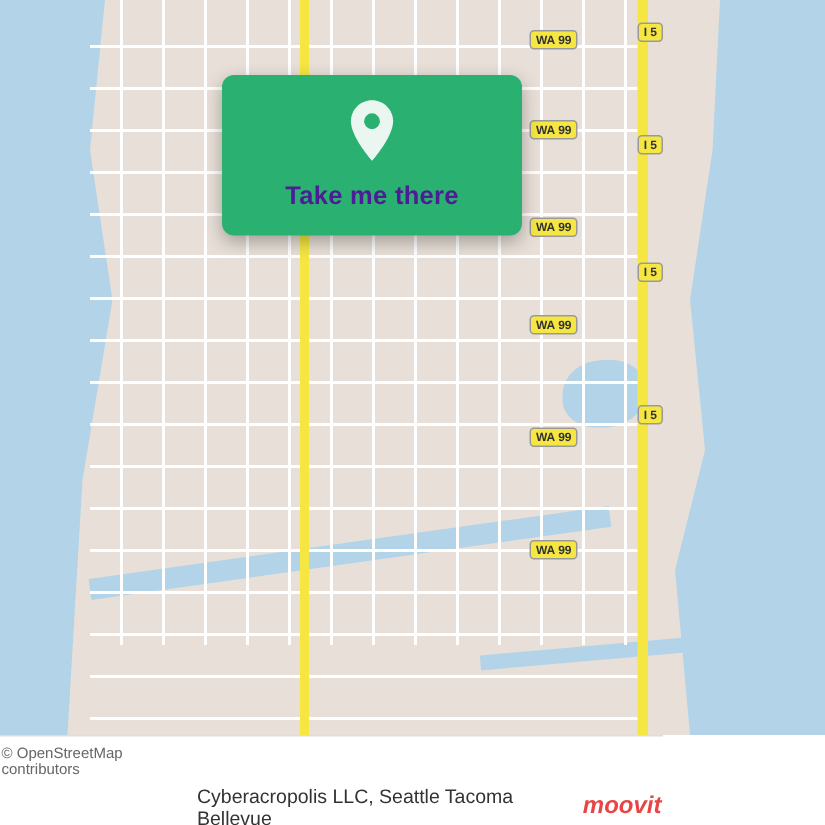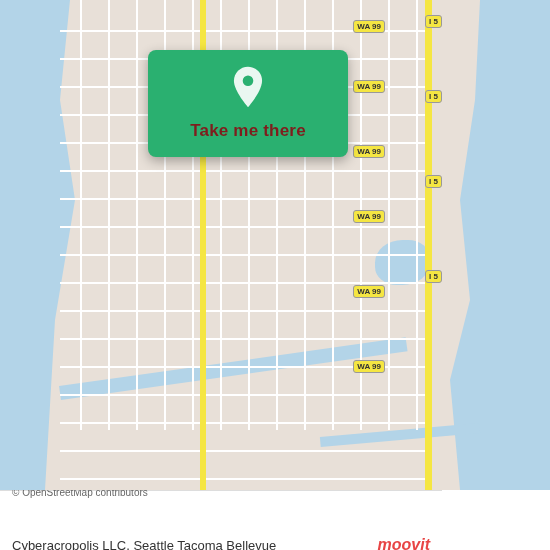--- a/index.html
+++ b/index.html
@@ -112,38 +112,38 @@
 
     .location-pin {
       width: 44px;
       height: 44px;
       margin-bottom: 8px;
     }
 
     .take-me-btn {
       background: transparent;
       border: none;
-      color: #7f1d1d;
+      color: #4c1d95;
       font-size: 17px;
       font-weight: 600;
       cursor: pointer;
       padding: 4px 8px;
       letter-spacing: 0.2px;
     }
 
     
     #footer {
       width: 442px;
       height: 60px;
       background-color: #fff;
       border-top: 1px solid #ddd;
       display: flex;
-      flex-direction: column;
+      flex-direction: row;
       justify-content: center;
-      padding: 6px 12px;
+      padding: 6px 1px;
     }
 
     .attribution {
       font-size: 10px;
       color: #666;
       margin-bottom: 3px;
     }
 
     .company-info {
       font-size: 13px;

